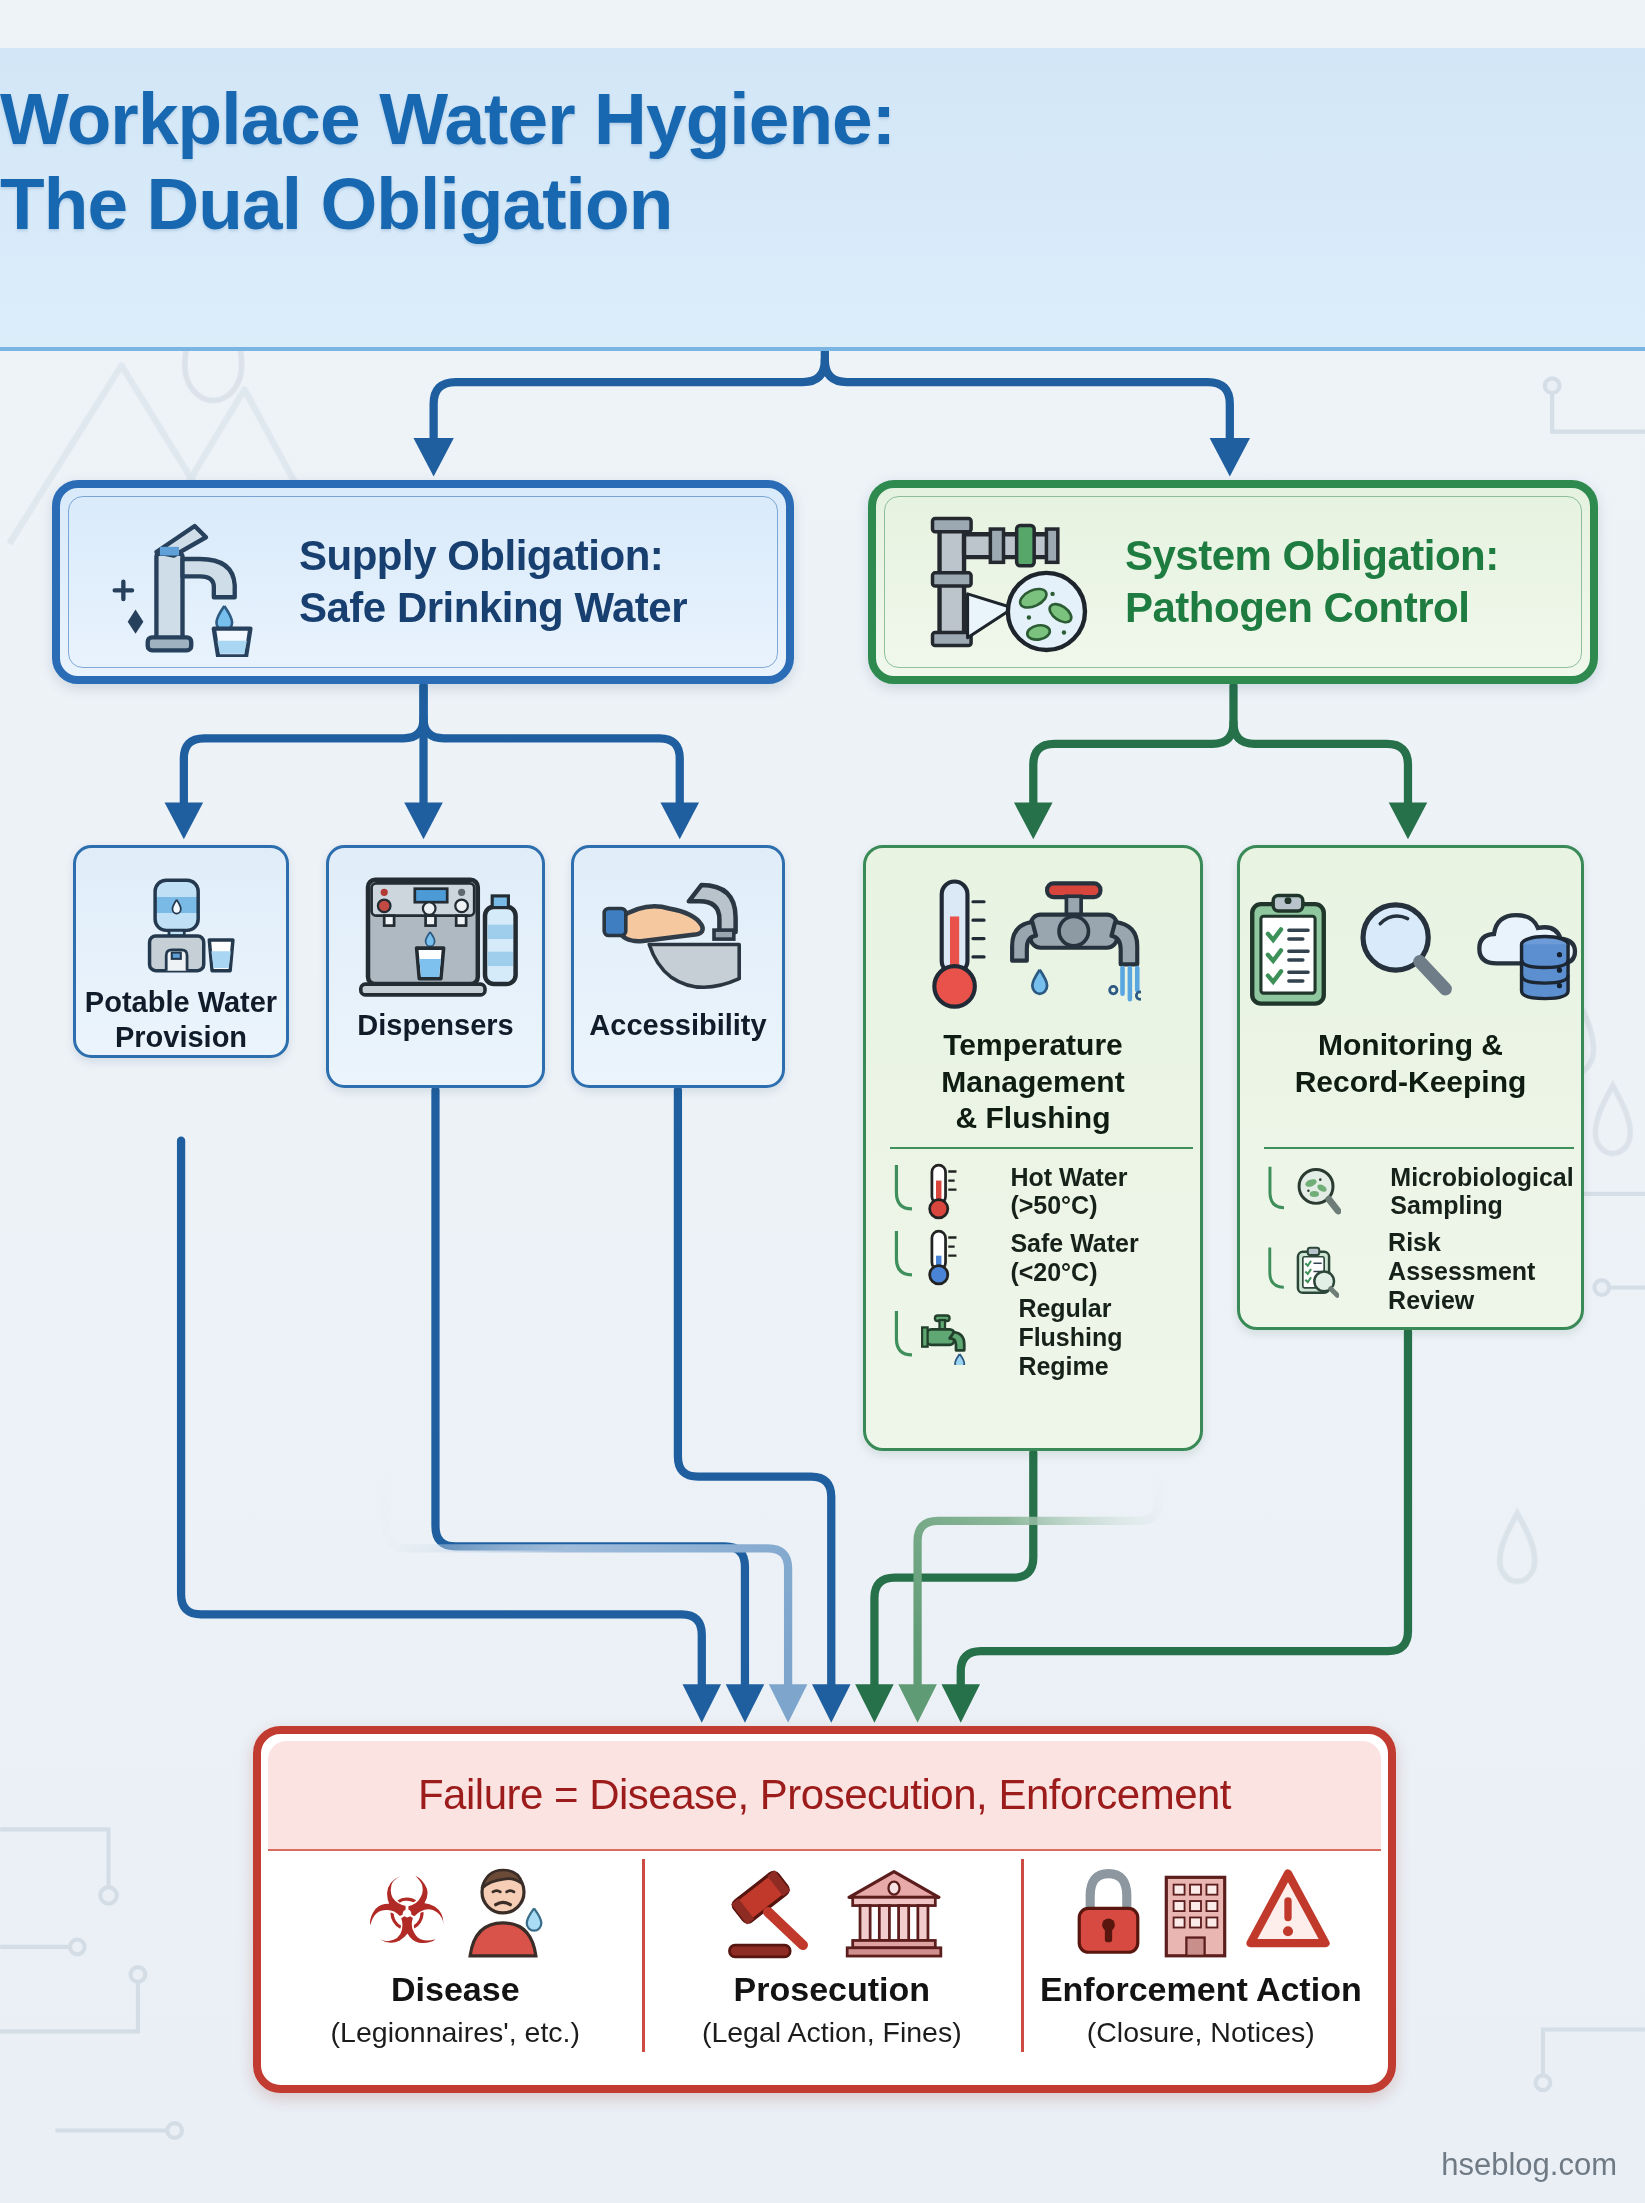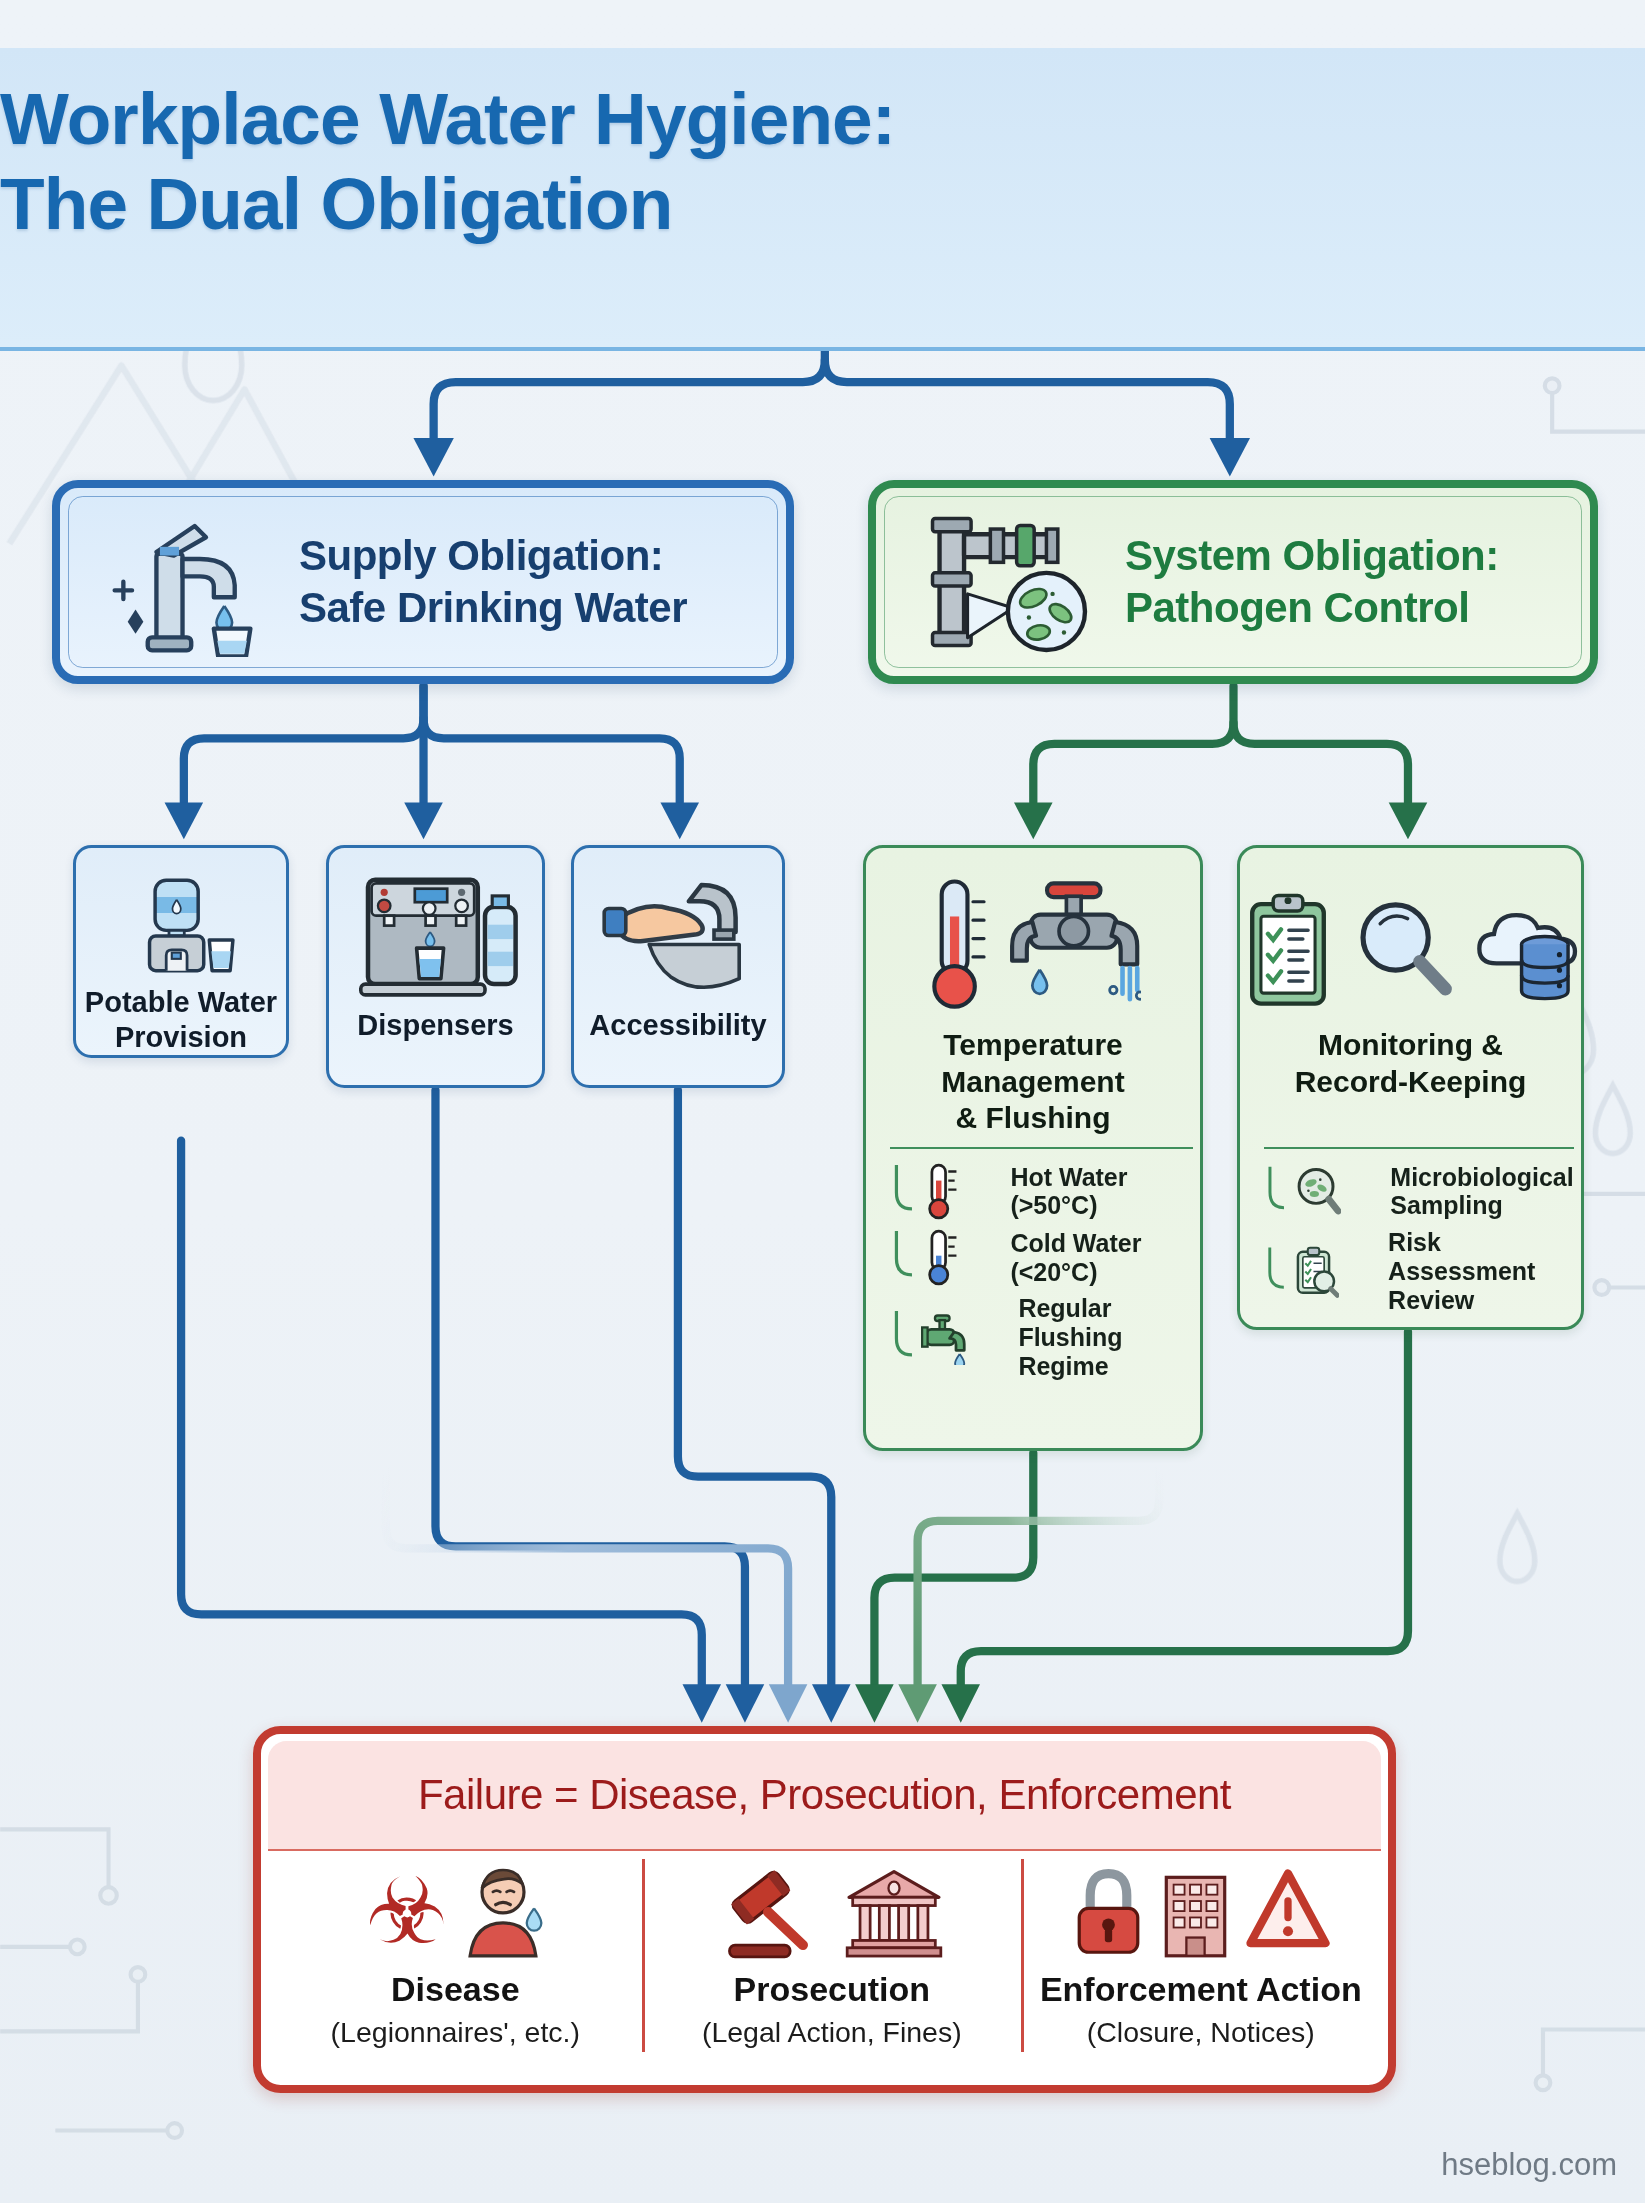--- a/index.html
+++ b/index.html
@@ -300,21 +300,21 @@
         <svg width="22" height="53" viewBox="0 0 24 58">
           <path d="M7 0 V30 Q7 48 24 48" fill="none" stroke="#3f8f5c" stroke-width="3.5"></path>
           </svg>
         <svg width="40" height="59" viewBox="0 0 44 64">
           <rect x="12" y="3" width="15" height="42" rx="7.5" fill="#ffffff" stroke="#222" stroke-width="3"></rect>
           <rect x="16.5" y="30" width="6" height="12" fill="#4a84d6"></rect>
           <circle cx="19.5" cy="51" r="10" fill="#4a84d6" stroke="#222" stroke-width="3"></circle>
           <path d="M30 10 h9 M30 20 h7 M30 30 h9" stroke="#222" stroke-width="2.5"></path>
         </svg>
         <div class="itxt">
-          <span>Cold Water</span>
+          <span>Safe Water</span>
           <span>(&lt;20°C)</span>
         </div>
       </div>
       <div class="g-item">
         <svg width="22" height="53" viewBox="0 0 24 58">
           <path d="M7 0 V30 Q7 48 24 48" fill="none" stroke="#3f8f5c" stroke-width="3.5"></path>
           </svg>
         <svg width="48" height="55" viewBox="0 0 52 60">
           <rect x="15" y="6" width="16" height="6" rx="3" fill="#5fa873" stroke="#23402c" stroke-width="2.5"></rect>
           <rect x="20" y="11" width="6" height="10" fill="#5fa873" stroke="#23402c" stroke-width="2.5"></rect>

